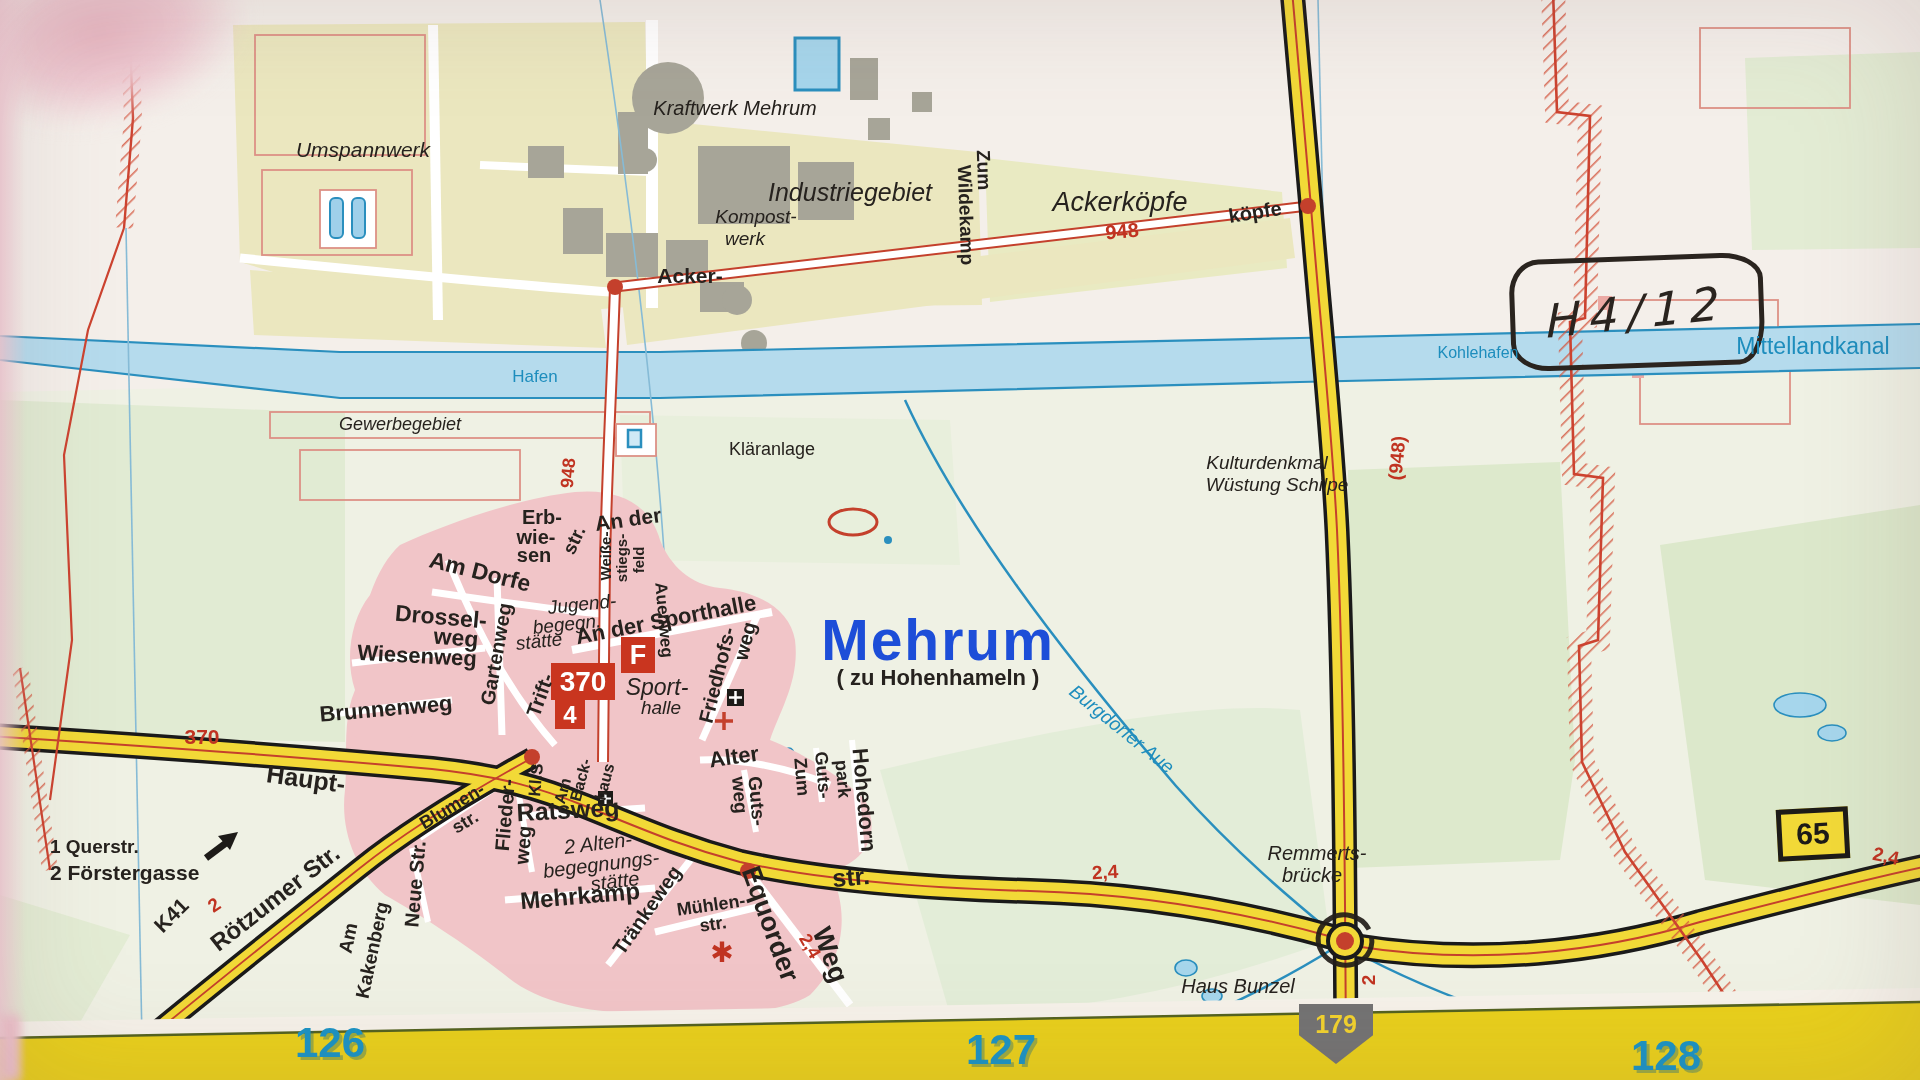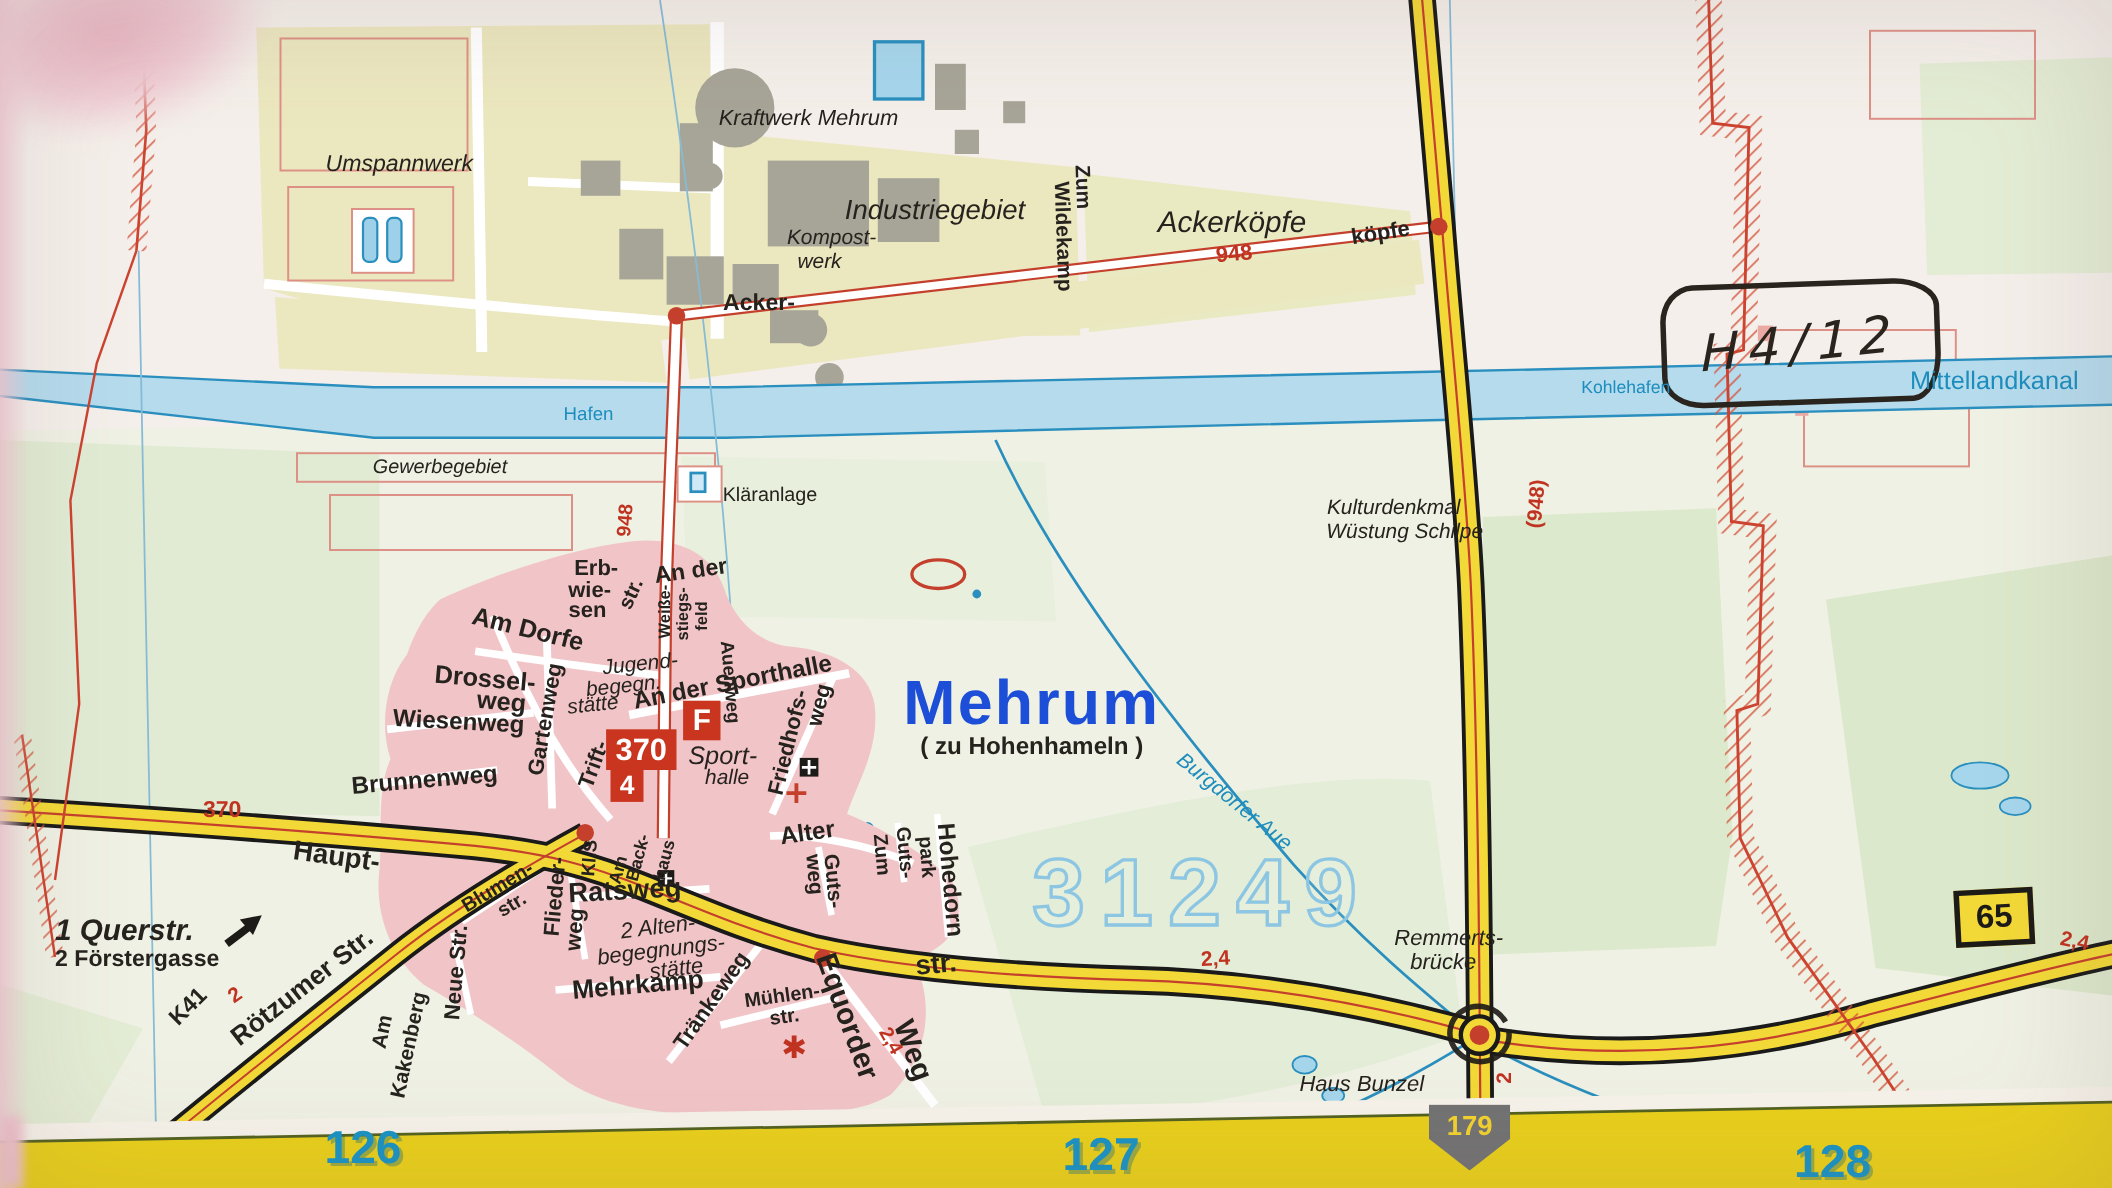--- a/index.html
+++ b/index.html
@@ -256,21 +256,21 @@
       <div class="lbl" style="left: 1120px; top: 202px; font-size: 27px; color: rgb(38, 34, 30); font-weight: 400; font-style: italic; transform: translate(-50%, -50%) rotate(0deg);">Ackerköpfe</div>
       <div class="lbl" style="left: 984px; top: 170px; font-size: 19px; color: rgb(38, 34, 30); font-weight: 700; transform: translate(-50%, -50%) rotate(88deg);">Zum</div>
       <div class="lbl" style="left: 966px; top: 215px; font-size: 19px; color: rgb(38, 34, 30); font-weight: 700; transform: translate(-50%, -50%) rotate(88deg);">Wildekamp</div>
       <div class="lbl" style="left: 1122px; top: 231px; font-size: 20px; color: rgb(192, 51, 33); font-weight: 700; transform: translate(-50%, -50%) rotate(-5deg);">948</div>
       <div class="lbl" style="left: 1255px; top: 212px; font-size: 20px; color: rgb(38, 34, 30); font-weight: 700; transform: translate(-50%, -50%) rotate(-9deg);">köpfe</div>
       <div class="lbl" style="left: 690px; top: 275px; font-size: 21px; color: rgb(38, 34, 30); font-weight: 700; transform: translate(-50%, -50%) rotate(0deg);">Acker-</div>
       <div class="lbl" style="left: 535px; top: 376px; font-size: 17px; color: rgb(29, 141, 189); font-weight: 400; transform: translate(-50%, -50%) rotate(0deg);">Hafen</div>
       <div class="lbl" style="left: 400px; top: 424px; font-size: 18px; color: rgb(38, 34, 30); font-weight: 400; font-style: italic; transform: translate(-50%, -50%) rotate(0deg);">Gewerbegebiet</div>
       <div class="lbl" style="left: 1478px; top: 353px; font-size: 16px; color: rgb(29, 141, 189); font-weight: 400; transform: translate(-50%, -50%) rotate(0deg);">Kohlehafen</div>
       <div class="lbl" style="left: 1813px; top: 346px; font-size: 23px; color: rgb(29, 141, 189); font-weight: 400; transform: translate(-50%, -50%) rotate(0deg);">Mittellandkanal</div>
-      <div class="lbl" style="left: 700px; top: 449px; font-size: 18px; color: rgb(38, 34, 30); font-weight: 400; transform: translate(-50%, -50%) rotate(0deg);">Kläranlage</div>
+      <div class="lbl" style="left: 772px; top: 449px; font-size: 18px; color: rgb(38, 34, 30); font-weight: 400; transform: translate(-50%, -50%) rotate(0deg);">Kläranlage</div>
       <div class="lbl" style="left: 1267px; top: 462px; font-size: 19px; color: rgb(38, 34, 30); font-weight: 400; font-style: italic; transform: translate(-50%, -50%) rotate(0deg);">Kulturdenkmal</div>
       <div class="lbl" style="left: 1277px; top: 484px; font-size: 19px; color: rgb(38, 34, 30); font-weight: 400; font-style: italic; transform: translate(-50%, -50%) rotate(0deg);">Wüstung Schilpe</div>
       <div class="lbl" style="left: 1397px; top: 458px; font-size: 19px; color: rgb(192, 51, 33); font-weight: 700; transform: translate(-50%, -50%) rotate(-85deg);">(948)</div>
       <div class="lbl" style="left: 568px; top: 473px; font-size: 18px; color: rgb(192, 51, 33); font-weight: 700; transform: translate(-50%, -50%) rotate(-85deg);">948</div>
       <div class="lbl" style="left: 542px; top: 517px; font-size: 20px; color: rgb(38, 34, 30); font-weight: 700; transform: translate(-50%, -50%) rotate(0deg);">Erb-</div>
       <div class="lbl" style="left: 536px; top: 537px; font-size: 20px; color: rgb(38, 34, 30); font-weight: 700; transform: translate(-50%, -50%) rotate(0deg);">wie-</div>
       <div class="lbl" style="left: 534px; top: 555px; font-size: 20px; color: rgb(38, 34, 30); font-weight: 700; transform: translate(-50%, -50%) rotate(0deg);">sen</div>
       <div class="lbl" style="left: 628px; top: 519px; font-size: 21px; color: rgb(38, 34, 30); font-weight: 700; transform: translate(-50%, -50%) rotate(-8deg);">An der</div>
       <div class="lbl" style="left: 574px; top: 540px; font-size: 19px; color: rgb(38, 34, 30); font-weight: 700; transform: translate(-50%, -50%) rotate(-65deg);">str.</div>
       <div class="lbl" style="left: 605px; top: 556px; font-size: 15px; color: rgb(38, 34, 30); font-weight: 700; transform: translate(-50%, -50%) rotate(-90deg);">Weiße-</div>
@@ -289,21 +289,21 @@
       <div class="lbl" style="left: 540px; top: 695px; font-size: 20px; color: rgb(38, 34, 30); font-weight: 700; transform: translate(-50%, -50%) rotate(-70deg);">Trift-</div>
       <div class="lbl" style="left: 657px; top: 687px; font-size: 23px; color: rgb(38, 34, 30); font-weight: 400; font-style: italic; transform: translate(-50%, -50%) rotate(0deg);">Sport-</div>
       <div class="lbl" style="left: 661px; top: 707px; font-size: 19px; color: rgb(38, 34, 30); font-weight: 400; font-style: italic; transform: translate(-50%, -50%) rotate(0deg);">halle</div>
       <div class="lbl" style="left: 717px; top: 675px; font-size: 20px; color: rgb(38, 34, 30); font-weight: 700; transform: translate(-50%, -50%) rotate(-76deg);">Friedhofs-</div>
       <div class="lbl" style="left: 745px; top: 641px; font-size: 20px; color: rgb(38, 34, 30); font-weight: 700; transform: translate(-50%, -50%) rotate(-76deg);">weg</div>
       <div class="lbl" style="left: 386px; top: 709px; font-size: 22px; color: rgb(38, 34, 30); font-weight: 700; transform: translate(-50%, -50%) rotate(-5deg);">Brunnenweg</div>
       <div class="lbl" style="left: 938px; top: 640px; font-size: 57px; color: #1d4ed8; font-weight: 700; letter-spacing: 2px; transform: translate(-50%, -50%) rotate(0deg);">Mehrum</div>
       <div class="lbl" style="left: 938px; top: 678px; font-size: 22px; color: rgb(38, 34, 30); font-weight: 700; transform: translate(-50%, -50%) rotate(0deg);">( zu Hohenhameln )</div>
       <div class="lbl" style="left: 202px; top: 736px; font-size: 21px; color: rgb(192, 51, 33); font-weight: 700; transform: translate(-50%, -50%) rotate(0deg);">370</div>
       <div class="lbl" style="left: 306px; top: 779px; font-size: 25px; color: rgb(38, 34, 30); font-weight: 700; transform: translate(-50%, -50%) rotate(8deg);">Haupt-</div>
-      <div class="lbl" style="left: 50px; top: 846px; font-size: 27px; color: rgb(38, 34, 30); font-weight: 700; transform: translate(0px, -50%) rotate(0deg); font-style: italic;">1 Querstr.</div>
+      <div class="lbl" style="left: 50px; top: 846px; font-size: 19px; color: rgb(38, 34, 30); font-weight: 700; transform: translate(0px, -50%) rotate(0deg);">1 Querstr.</div>
       <div class="lbl" style="left: 50px; top: 872px; font-size: 21px; color: rgb(38, 34, 30); font-weight: 700; transform: translate(0px, -50%) rotate(0deg);">2 Förstergasse</div>
       <div class="lbl" style="left: 171px; top: 915px; font-size: 21px; color: rgb(38, 34, 30); font-weight: 700; transform: translate(-50%, -50%) rotate(-45deg);">K41</div>
       <div class="lbl" style="left: 214px; top: 905px; font-size: 19px; color: rgb(192, 51, 33); font-weight: 700; transform: translate(-50%, -50%) rotate(-35deg);">2</div>
       <div class="lbl" style="left: 275px; top: 898px; font-size: 24px; color: rgb(38, 34, 30); font-weight: 700; transform: translate(-50%, -50%) rotate(-38deg);">Rötzumer Str.</div>
       <div class="lbl" style="left: 348px; top: 938px; font-size: 19px; color: rgb(38, 34, 30); font-weight: 700; transform: translate(-50%, -50%) rotate(-78deg);">Am</div>
       <div class="lbl" style="left: 372px; top: 950px; font-size: 19px; color: rgb(38, 34, 30); font-weight: 700; transform: translate(-50%, -50%) rotate(-78deg);">Kakenberg</div>
       <div class="lbl" style="left: 415px; top: 884px; font-size: 20px; color: rgb(38, 34, 30); font-weight: 700; transform: translate(-50%, -50%) rotate(-85deg);">Neue Str.</div>
       <div class="lbl" style="left: 452px; top: 806px; font-size: 18px; color: rgb(38, 34, 30); font-weight: 700; transform: translate(-50%, -50%) rotate(-31deg);">Blumen-</div>
       <div class="lbl" style="left: 465px; top: 822px; font-size: 18px; color: rgb(38, 34, 30); font-weight: 700; transform: translate(-50%, -50%) rotate(-31deg);">str.</div>
       <div class="lbl" style="left: 505px; top: 815px; font-size: 20px; color: rgb(38, 34, 30); font-weight: 700; transform: translate(-50%, -50%) rotate(-85deg);">Flieder-</div>
@@ -326,21 +326,20 @@
       <div class="lbl" style="left: 722px; top: 953px; font-size: 28px; color: rgb(192, 51, 33); font-weight: 400; transform: translate(-50%, -50%) rotate(0deg);">✱</div>
       <div class="lbl" style="left: 757px; top: 801px; font-size: 19px; color: rgb(38, 34, 30); font-weight: 700; transform: translate(-50%, -50%) rotate(85deg);">Guts-</div>
       <div class="lbl" style="left: 740px; top: 795px; font-size: 19px; color: rgb(38, 34, 30); font-weight: 700; transform: translate(-50%, -50%) rotate(85deg);">weg</div>
       <div class="lbl" style="left: 802px; top: 777px; font-size: 18px; color: rgb(38, 34, 30); font-weight: 700; transform: translate(-50%, -50%) rotate(85deg);">Zum</div>
       <div class="lbl" style="left: 823px; top: 775px; font-size: 18px; color: rgb(38, 34, 30); font-weight: 700; transform: translate(-50%, -50%) rotate(85deg);">Guts-</div>
       <div class="lbl" style="left: 843px; top: 779px; font-size: 18px; color: rgb(38, 34, 30); font-weight: 700; transform: translate(-50%, -50%) rotate(85deg);">park</div>
       <div class="lbl" style="left: 864px; top: 800px; font-size: 22px; color: rgb(38, 34, 30); font-weight: 700; transform: translate(-50%, -50%) rotate(85deg);">Hohedorn</div>
       <div class="lbl" style="left: 734px; top: 757px; font-size: 22px; color: rgb(38, 34, 30); font-weight: 700; transform: translate(-50%, -50%) rotate(-8deg);">Alter</div>
       <div class="lbl" style="left: 851px; top: 877px; font-size: 25px; color: rgb(38, 34, 30); font-weight: 700; transform: translate(-50%, -50%) rotate(-5deg);">str.</div>
       <div class="lbl" style="left: 1105px; top: 872px; font-size: 19px; color: rgb(192, 51, 33); font-weight: 700; transform: translate(-50%, -50%) rotate(-3deg);">2,4</div>
-      <div class="lbl plz" style="left: 1093px; top: 812px; font-size: 86px; font-weight: 700; transform: translate(-50%, -50%) rotate(0deg);">31249</div>
       <div class="lbl" style="left: 1122px; top: 729px; font-size: 19px; color: rgb(29, 141, 189); font-weight: 400; font-style: italic; transform: translate(-50%, -50%) rotate(39deg);">Burgdorfer Aue</div>
       <div class="lbl" style="left: 1317px; top: 853px; font-size: 20px; color: rgb(38, 34, 30); font-weight: 400; font-style: italic; transform: translate(-50%, -50%) rotate(0deg);">Remmerts-</div>
       <div class="lbl" style="left: 1312px; top: 875px; font-size: 20px; color: rgb(38, 34, 30); font-weight: 400; font-style: italic; transform: translate(-50%, -50%) rotate(0deg);">brücke</div>
       <div class="lbl" style="left: 1238px; top: 986px; font-size: 20px; color: rgb(38, 34, 30); font-weight: 400; font-style: italic; transform: translate(-50%, -50%) rotate(0deg);">Haus Bunzel</div>
       <div class="lbl" style="left: 1886px; top: 856px; font-size: 19px; color: rgb(192, 51, 33); font-weight: 700; transform: translate(-50%, -50%) rotate(12deg);">2,4</div>
       <div class="lbl" style="left: 1368px; top: 980px; font-size: 19px; color: rgb(192, 51, 33); font-weight: 700; transform: translate(-50%, -50%) rotate(-90deg);">2</div>
       <div class="lbl grid-num" style="left: 330px; top: 1043px; font-size: 42px; color: rgb(26, 147, 196); font-weight: 700; transform: translate(-50%, -50%) rotate(0deg);">126</div>
       <div class="lbl grid-num" style="left: 1001px; top: 1050px; font-size: 42px; color: rgb(26, 147, 196); font-weight: 700; transform: translate(-50%, -50%) rotate(0deg);">127</div>
       <div class="lbl grid-num" style="left: 1666px; top: 1056px; font-size: 42px; color: rgb(26, 147, 196); font-weight: 700; transform: translate(-50%, -50%) rotate(0deg);">128</div>
     </div>

